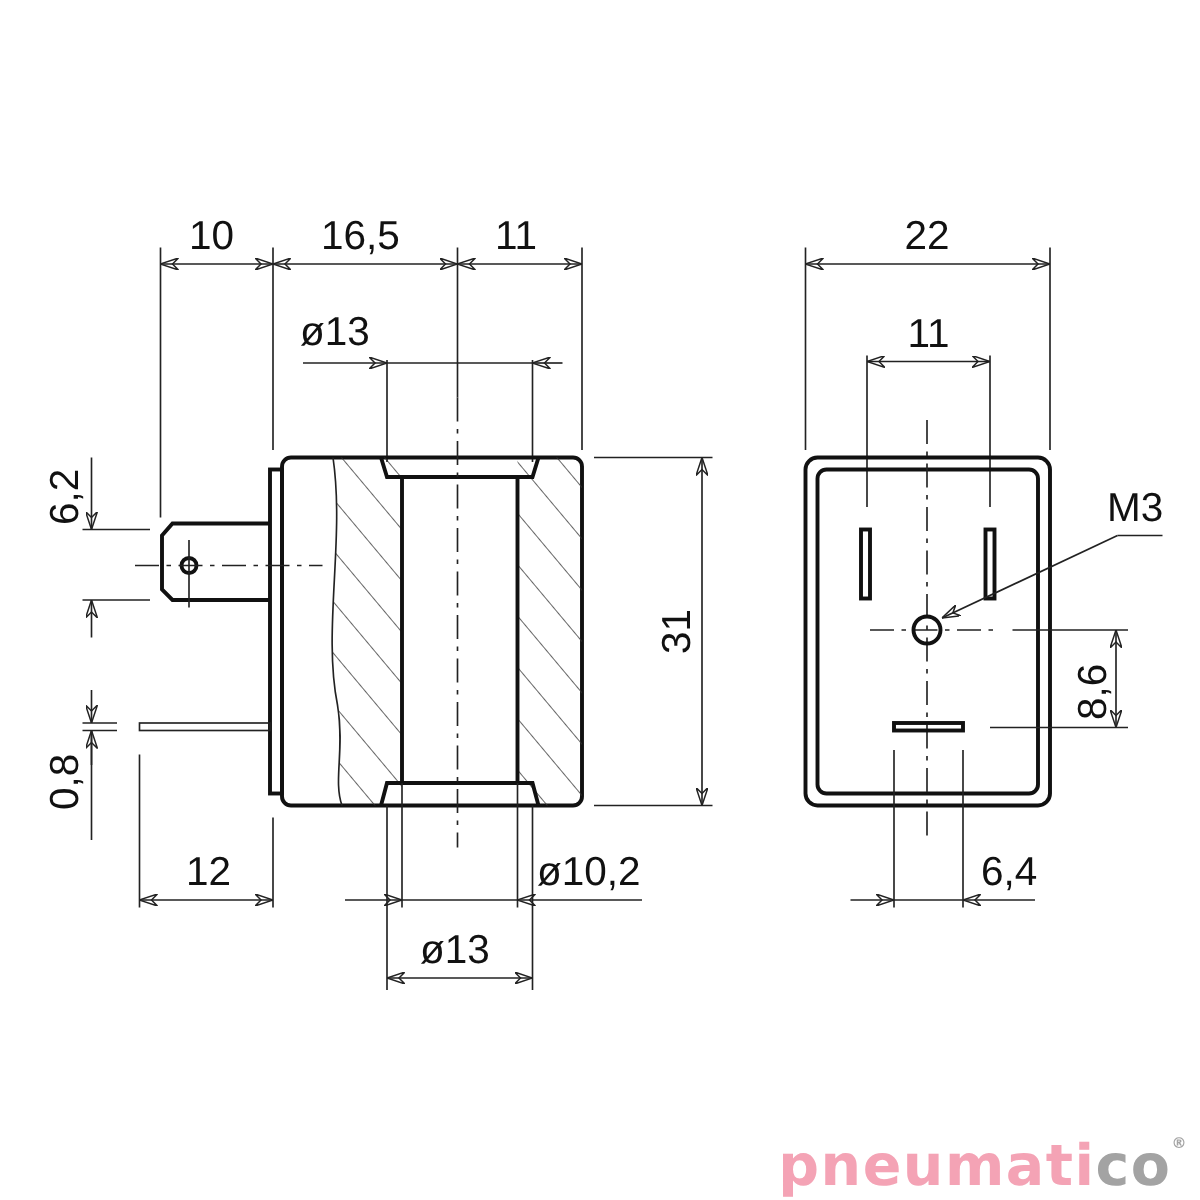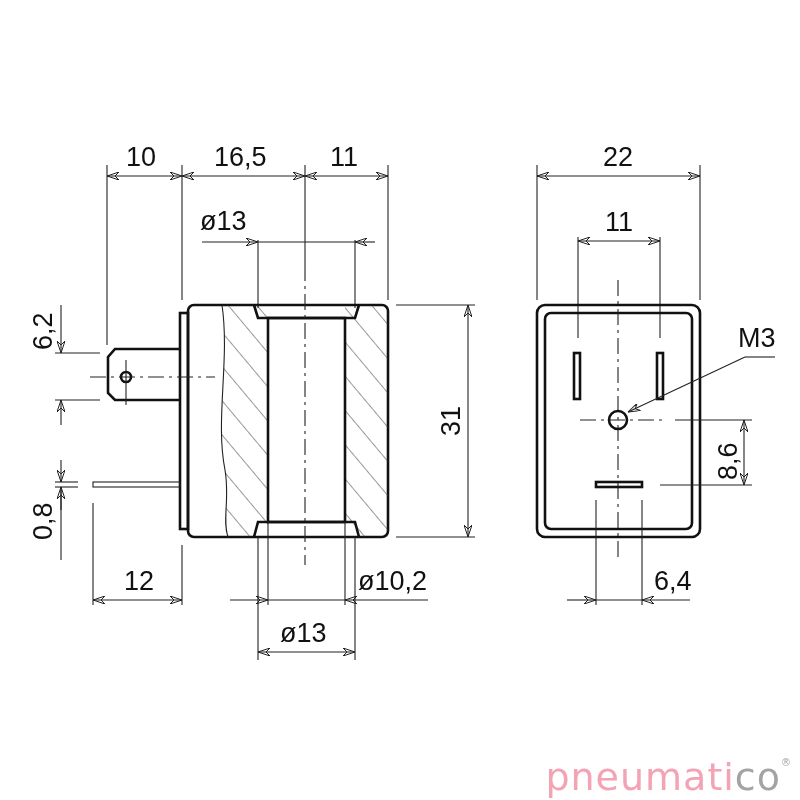--- a/index.html
+++ b/index.html
@@ -4,21 +4,21 @@
 <style>
   html, body { margin: 0; padding: 0; background: #ffffff; }
   body { width: 800px; height: 800px; position: relative; overflow: hidden; }
   #drawing { position: absolute; left: 0; top: 0; width: 800px; height: 800px; }
   .dim-text { font-family: "Liberation Sans", sans-serif; font-size: 27px; fill: #111; }
   .thick { stroke: #111; stroke-width: 2.6; fill: none; }
   .thin  { stroke: #222; stroke-width: 1.1; fill: none; }
   .center { stroke: #222; stroke-width: 1.1; fill: none; stroke-dasharray: 16 5 3 5; }
   .hatch { stroke: #333; stroke-width: 1; }
   .logo { position: absolute; right: 8px; bottom: 4px; font-family: "DejaVu Sans", sans-serif;
-          font-weight: normal; font-size: 38px; letter-spacing: 1px; line-height: 1; }
+          font-weight: bold; font-size: 38px; letter-spacing: 1px; line-height: 1; }
   .logo .pink { color: #f4a3b5; }
   .logo .grey { color: #a3a3a3; }
   .logo sup { font-size: 10px; color: #a3a3a3; vertical-align: top; }
 </style>
 </head>
 <body>
 
 <svg id="drawing" viewBox="0 0 800 800" xmlns="http://www.w3.org/2000/svg">
   <defs>
     <marker id="arr" viewBox="0 0 12 8" refX="12" refY="4" markerWidth="12" markerHeight="8" orient="auto-start-reverse" markerUnits="userSpaceOnUse">

